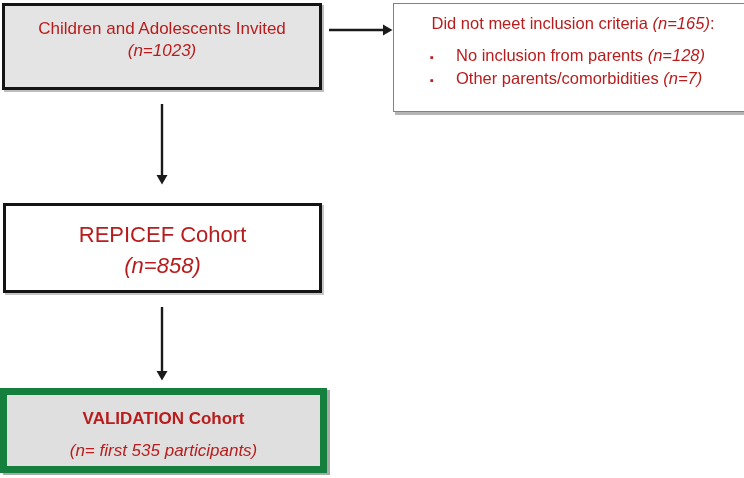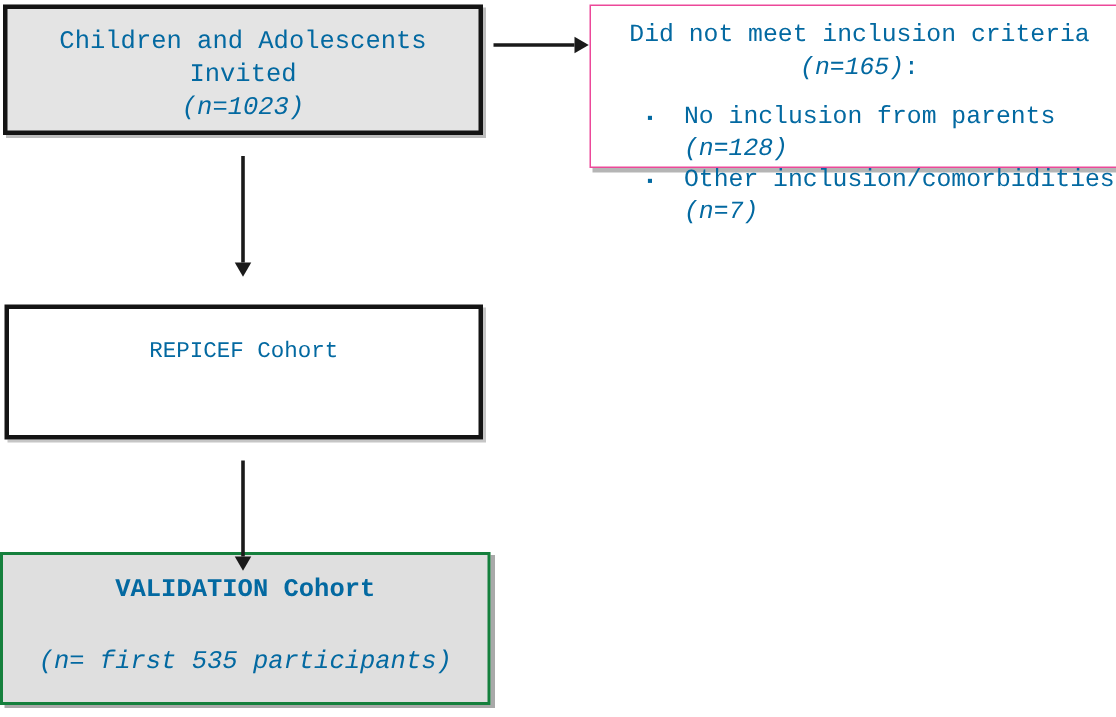--- a/index.html
+++ b/index.html
@@ -5,22 +5,22 @@
   html, body {
     margin: 0;
     padding: 0;
     background: #ffffff;
   }
   .canvas {
     position: relative;
     width: 744px;
     height: 478px;
     background: #ffffff;
-    font-family: Liberation Mono, monospace;
-    color: #0369a1;
+    font-family: Liberation Sans, sans-serif;
+    color: #b91c1c;
     overflow: hidden;
   }
   .box {
     position: absolute;
     box-sizing: border-box;
     text-align: center;
   }
   .box-invited {
     left: 2px; top: 3px;
     width: 320px; height: 87px;
@@ -39,35 +39,35 @@
     padding-top: 8px;
     font-size: 16.5px;
   }
   .box-repicef {
     left: 3px; top: 203px;
     width: 319px; height: 90px;
     background: #ffffff;
     border: 3px solid #141414;
     box-shadow: 2px 2px 0 #c6c6c6;
     padding-top: 18px;
-    font-size: 15px;
+    font-size: 22px;
   }
   .box-validation {
-    left: 0px; top: 368px;
-    width: 327px; height: 102px;
+    left: 0px; top: 388px;
+    width: 327px; height: 85px;
     background: #dfdfdf;
-    border: 2px solid #15803d;
+    border: 7px solid #15803d;
     box-shadow: 3px 2px 0 #a9a9a9;
     padding-top: 13px;
     font-size: 17px;
   }
   .line-title { line-height: 22px; }
   .box-invited .line-n   { line-height: 22px; margin-top: 0; }
   .box-repicef .line-n   { line-height: 22px; margin-top: 9px; }
-  .box-validation .line-n{ line-height: 22px; margin-top: 26px; }
+  .box-validation .line-n{ line-height: 22px; margin-top: 10px; }
   .bold { font-weight: bold; }
   .it { font-style: italic; }
   .heading { line-height: 22px; }
   .bullets {
     list-style: none;
     margin: 11px 0 0 0;
     padding: 0;
     text-align: left;
   }
   .bullets li {
@@ -99,27 +99,28 @@
 
   <div class="box box-exclusion">
     <div class="heading"><span>Did not meet inclusion criteria</span> <span class="it">(n=165)</span><span>:</span></div>
     <ul class="bullets">
       <li>
         <span class="bullet-marker">▪</span>
         <span><span>No inclusion from parents</span> <span class="it">(n=128)</span></span>
       </li>
       <li>
         <span class="bullet-marker">▪</span>
-        <span><span>Other inclusion/comorbidities</span> <span class="it">(n=7)</span></span>
+        <span><span>Other parents/comorbidities</span> <span class="it">(n=7)</span></span>
       </li>
     </ul>
   </div>
 
   <div class="box box-repicef">
     <div class="line-title">REPICEF Cohort</div>
+    <div class="line-n it">(n=858)</div>
   </div>
 
   <div class="box box-validation">
     <div class="line-title bold">VALIDATION Cohort</div>
     <div class="line-n it">(n= first 535 participants)</div>
   </div>
 
   <svg class="arrows" width="744" height="478" viewBox="0 0 744 478">
     <g stroke="#1a1a1a" stroke-width="2.4" fill="#1a1a1a">
       <line x1="329" y1="30" x2="383" y2="30"></line>

